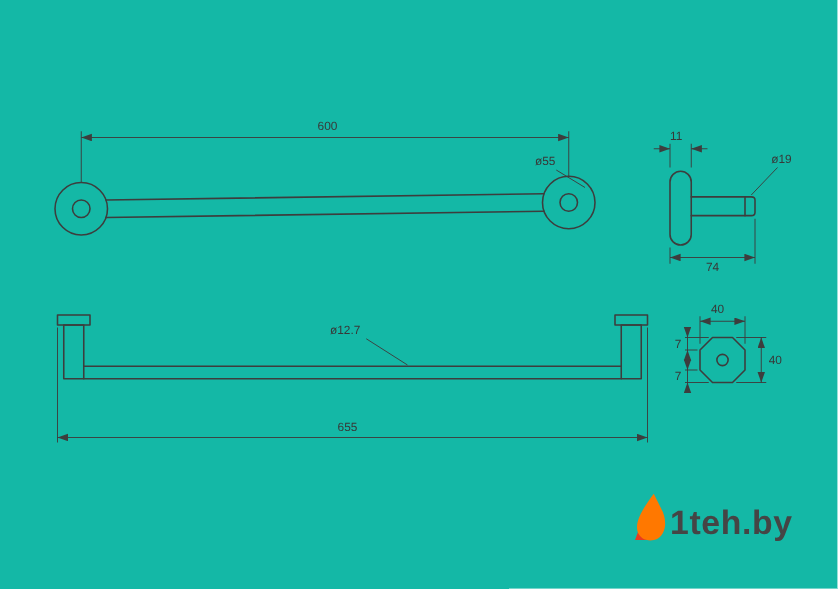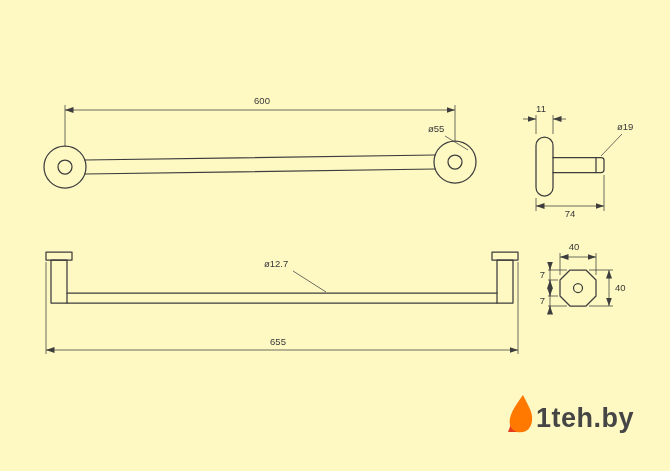--- a/index.html
+++ b/index.html
@@ -8,21 +8,21 @@
     background: #ffffff;
     width: 670px;
     height: 471px;
     overflow: hidden;
     font-family: "Liberation Sans", sans-serif;
   }
   .page {
     position: relative;
     width: 670px;
     height: 471px;
-    background: #fef9c3;
+    background: #14b8a6;
   }
   svg { display: block; }
   .obj {
     fill: none;
     stroke: #3d3d3d;
     stroke-width: 1.25;
     stroke-linecap: round;
     stroke-linejoin: round;
   }
   .thin {

